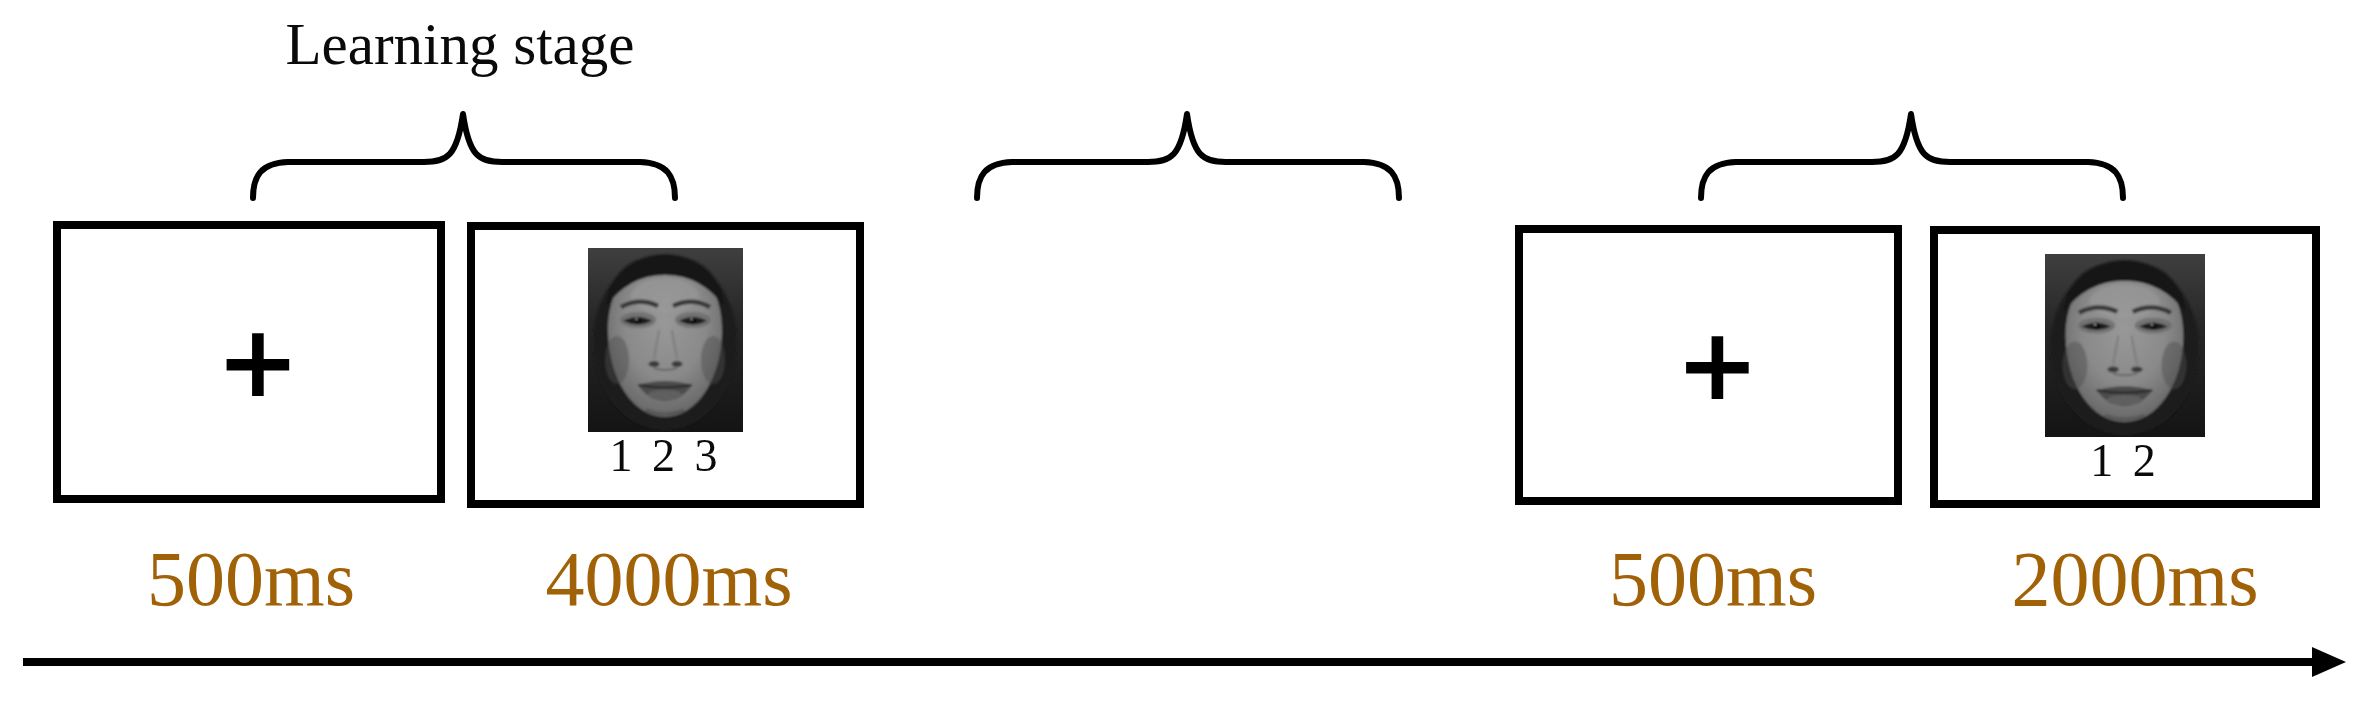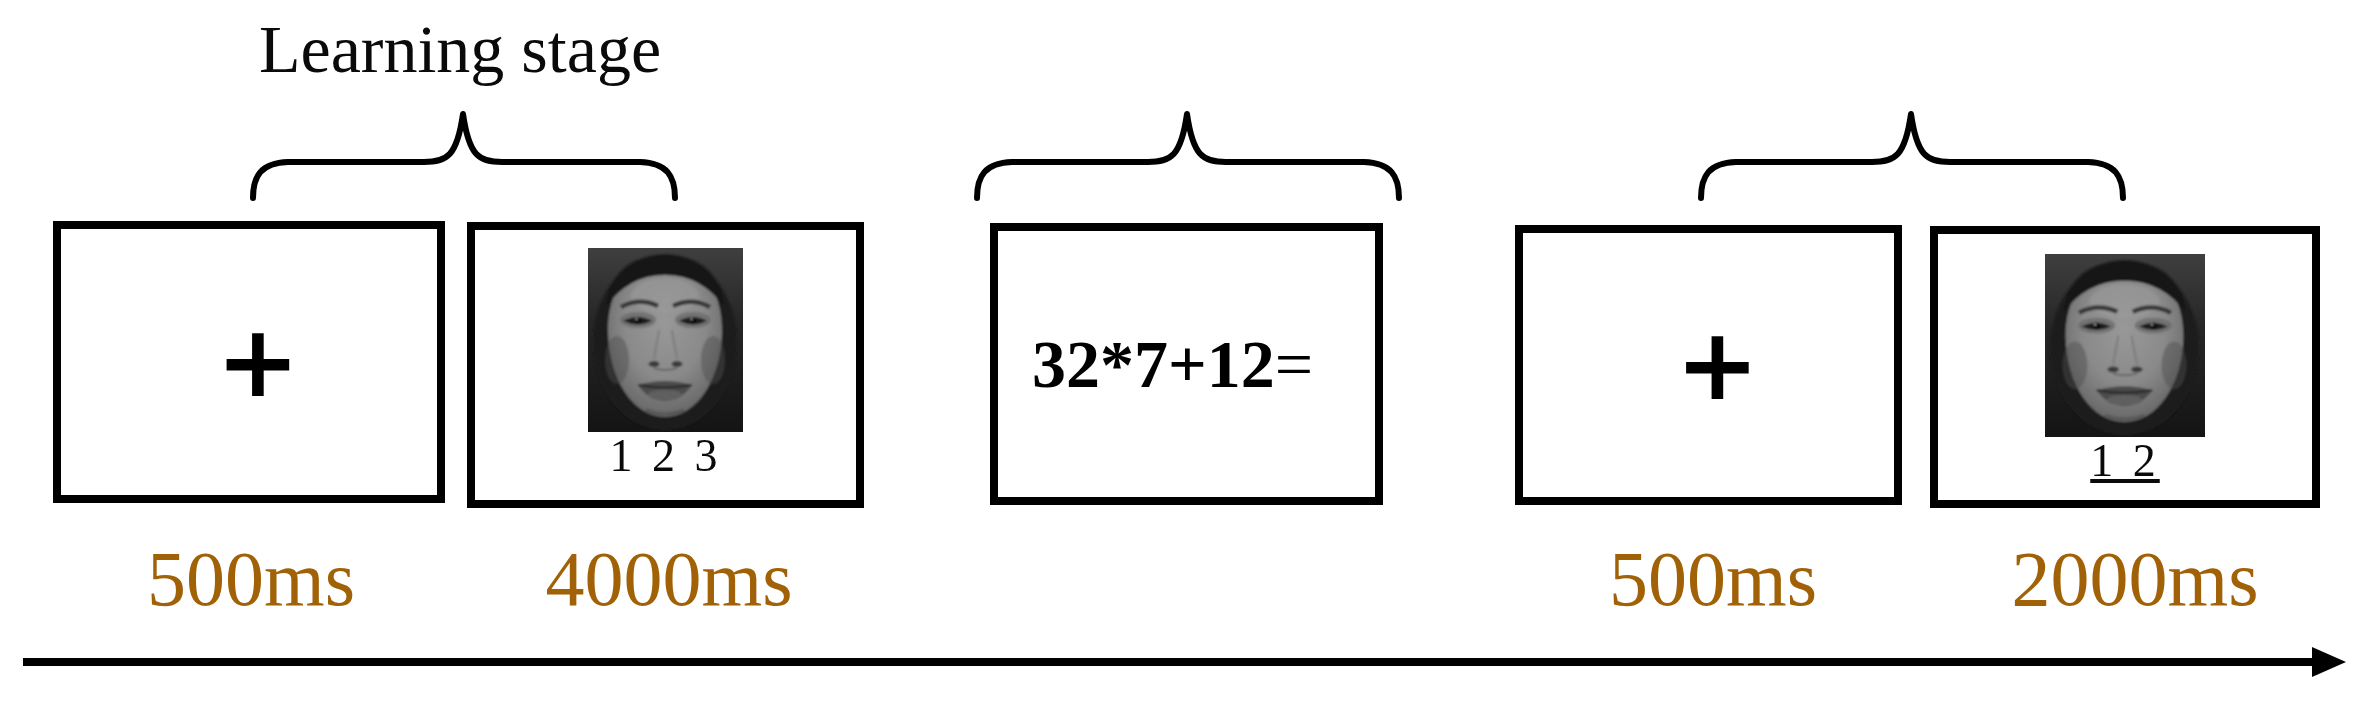--- a/index.html
+++ b/index.html
@@ -1,38 +1,38 @@
 <!DOCTYPE html>
 <html><head>
 <meta charset="utf-8">
 <style>
   html,body{margin:0;padding:0;background:#ffffff;}
   .figure{position:relative;width:2365px;height:710px;background:#ffffff;overflow:hidden;
           font-family:"Liberation Serif","DejaVu Serif",serif;color:#0a0a0a;}
 
   .stage-label{position:absolute;top:14px;transform:translateX(-50%);
-               font-size:68px;line-height:1.05;white-space:nowrap;color:#0a0a0a;}
+               font-size:59px;line-height:1.05;white-space:nowrap;color:#0a0a0a;}
   .stage-label.s0{left:460px;}
   .stage-label.s1{left:1188px;}
   .stage-label.s2{left:1914px;}
 
   .brace{position:absolute;top:106px;width:432px;height:100px;}
   .brace.b0{left:248px;}
   .brace.b1{left:972px;}
   .brace.b2{left:1696px;}
 
   .screen{position:absolute;background:#ffffff;border:8px solid #000;box-sizing:border-box;
           display:flex;align-items:center;justify-content:center;}
   .screen.sc1{left:53px;  top:221px; width:392px; height:282px;}
   .screen.sc2{left:467px; top:222px; width:397px; height:286px;
               flex-direction:column;justify-content:flex-start;padding-top:18px;}
   .screen.sc3{left:990px; top:223px; width:393px; height:282px;}
   .screen.sc4{left:1515px;top:225px; width:387px; height:280px;}
   .screen.sc5{left:1930px;top:226px; width:390px; height:282px;
-              flex-direction:column;justify-content:flex-start;padding-top:20px;text-decoration:underline;}
+              flex-direction:column;justify-content:flex-start;padding-top:20px;}
 
   .fixation{font-family:"DejaVu Sans","Liberation Sans",sans-serif;font-weight:700;
             font-size:100px;line-height:0.9;color:#000;transform:translateX(9px);}
 
   .face-svg{display:block;}
   .options{margin-top:1px;font-size:46px;line-height:1;letter-spacing:4px;color:#0a0a0a;white-space:pre;}
 
   .math{font-size:68px;line-height:1;white-space:nowrap;transform:translateX(-14px);color:#000;}
   .math .expr{font-weight:700;}
   .math .eq{font-weight:400;}
@@ -121,23 +121,20 @@
     <span class="fixation">+</span>
   </div>
 
   <div class="screen sc2">
     <svg class="face-svg" width="155" height="184" viewBox="0 0 155 184" preserveAspectRatio="none">
         <use href="#faceg"></use>
       </svg>
     <div class="options">1 2 3</div>
   </div>
 
-  <div class="screen sc3">
-    <div class="math"><span class="expr">32*7+12</span><span class="eq">=</span></div>
-  </div>
 
   <div class="screen sc4">
     <span class="fixation">+</span>
   </div>
 
   <div class="screen sc5">
     <svg class="face-svg" width="160" height="183" viewBox="0 0 155 184" preserveAspectRatio="none">
         <use href="#faceg"></use>
       </svg>
     <div class="options">1 2</div>

